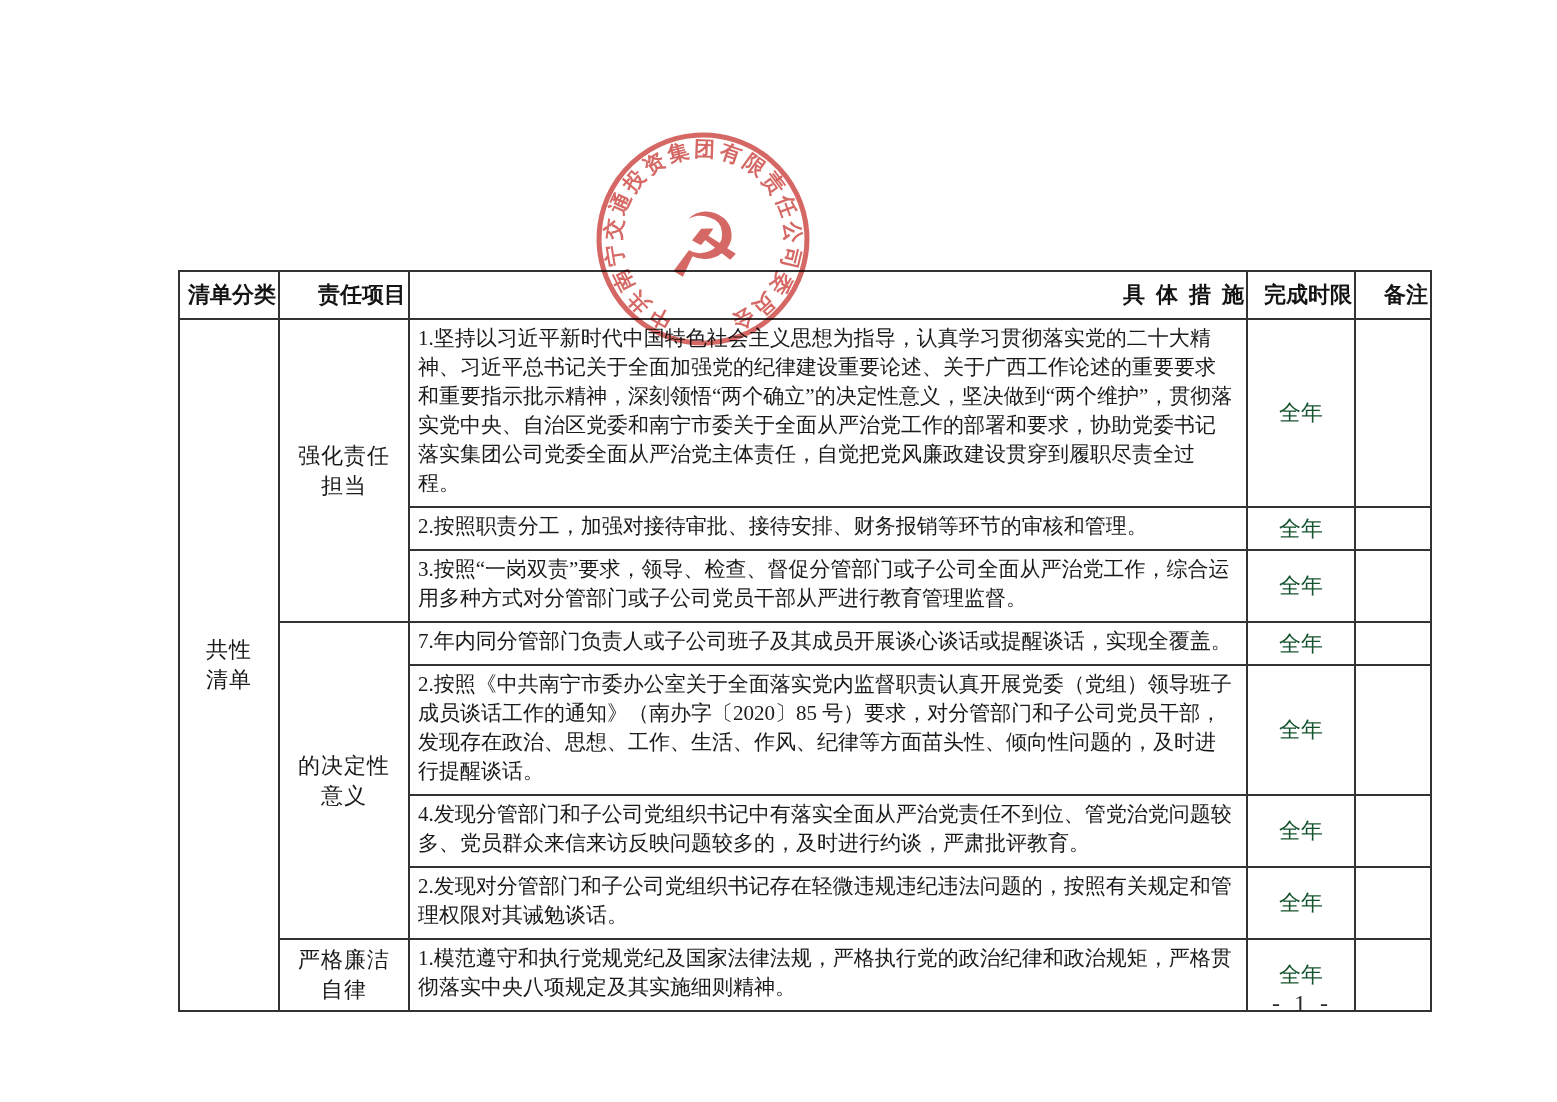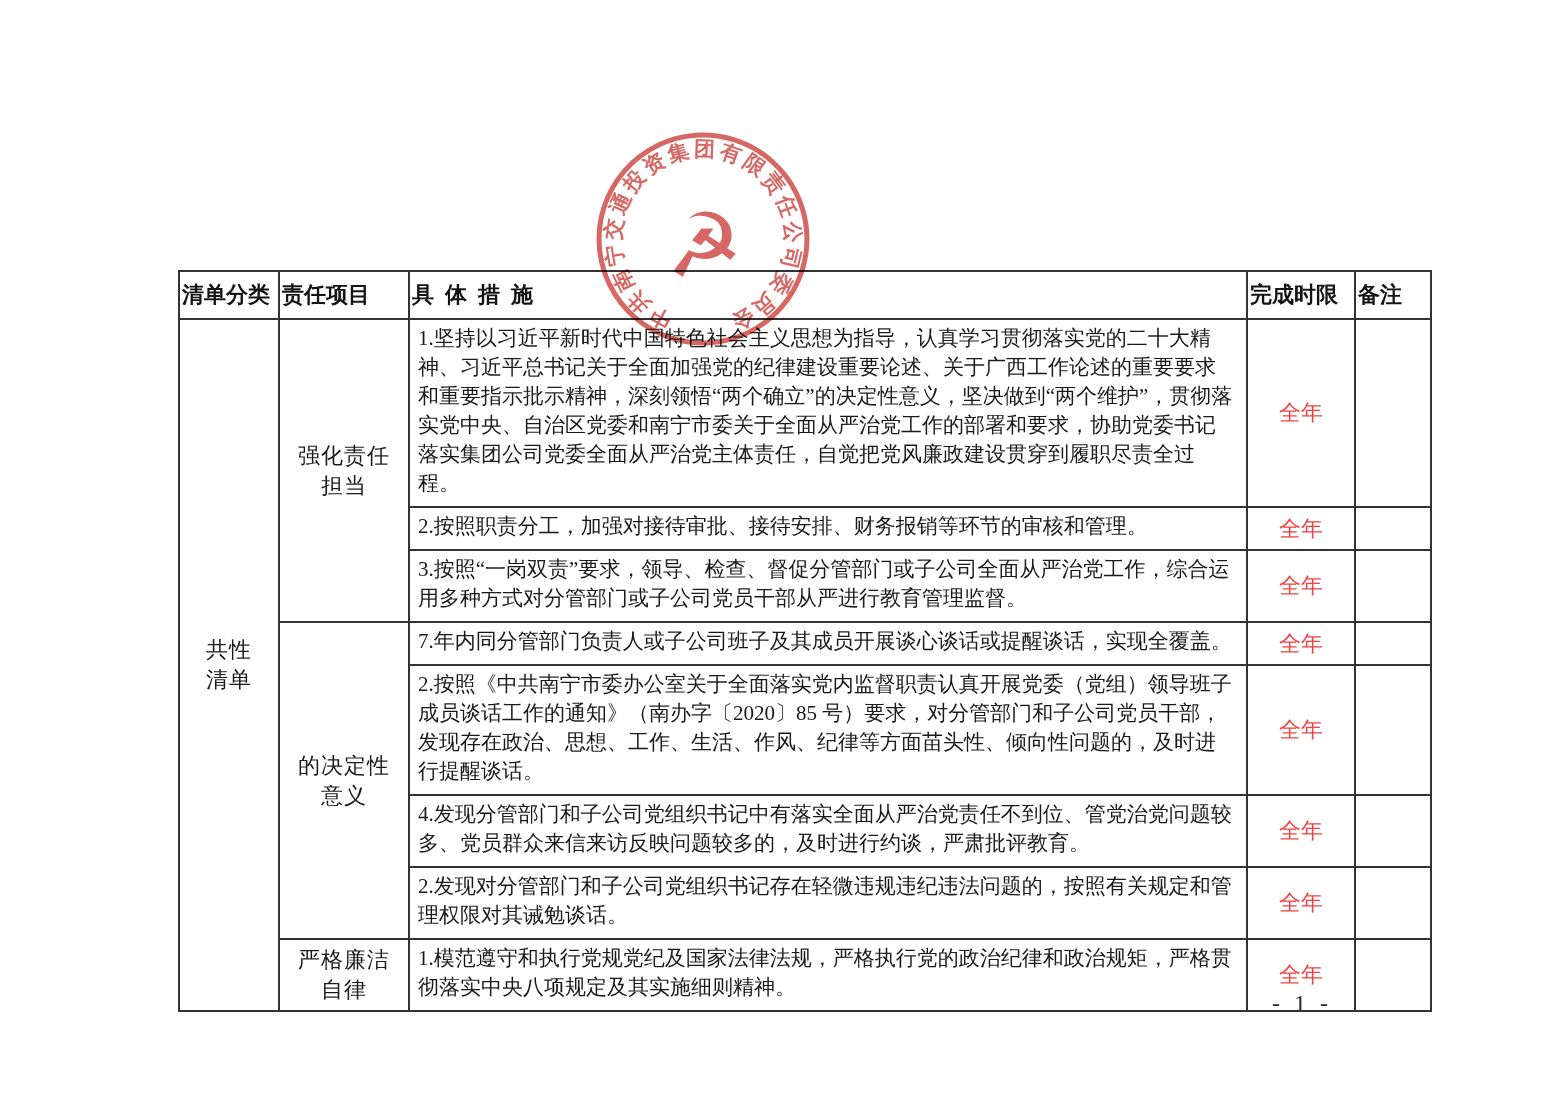--- a/index.html
+++ b/index.html
@@ -16,31 +16,31 @@
     font-size:27px;letter-spacing:0.5px;color:#1a1a1a;white-space:nowrap;
   }
   table.list-table{
     position:absolute;top:270px;left:178px;width:1252px;
     border-collapse:collapse;table-layout:fixed;background:transparent;
   }
   .list-table th,.list-table td{
     border:2px solid #333333;vertical-align:middle;
   }
   .list-table th{
-    font-size:22px;font-weight:700;text-align:left;padding:8px 2px;color:#141414;
+    font-size:22px;font-weight:700;text-align:right;padding:8px 2px;color:#141414;
     white-space:pre;
   }
   td.cat-cell,td.proj-cell{
     font-size:22px;text-align:center;padding:4px 18px;letter-spacing:1px;color:#1a1a1a;
   }
   td.measure-cell{
     font-size:21px;line-height:29px;text-align:left;padding:4px 12px 8px 8px;color:#1a1a1a;
   }
   td.deadline-cell{
-    font-size:22px;text-align:center;padding:4px 2px;color:#ef4444;
+    font-size:22px;text-align:center;padding:4px 2px;color:#14532d;
   }
   td.remark-cell{background:transparent;}
   .page-number{
     position:absolute;top:990px;left:1272px;font-size:24px;letter-spacing:4px;
     font-family:"Liberation Serif","DejaVu Serif",serif;color:#2a2a2a;
   }
   .stamp{
     position:absolute;left:592px;top:128px;width:222px;height:222px;
     opacity:0.82;mix-blend-mode:multiply;pointer-events:none;z-index:5;
     transform:rotate(-4deg);

